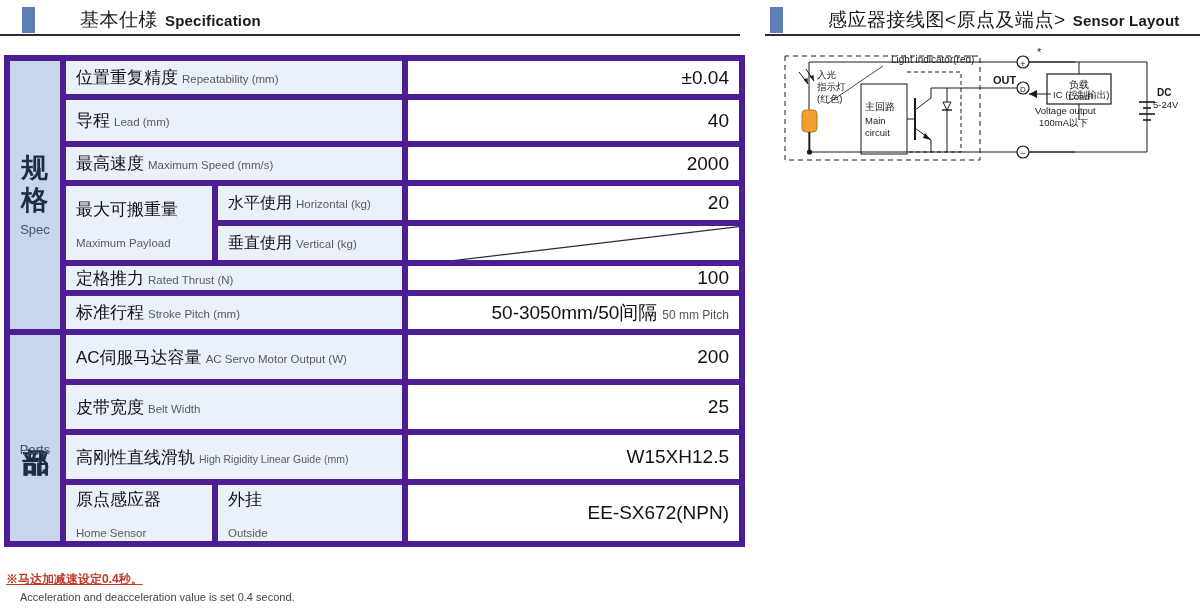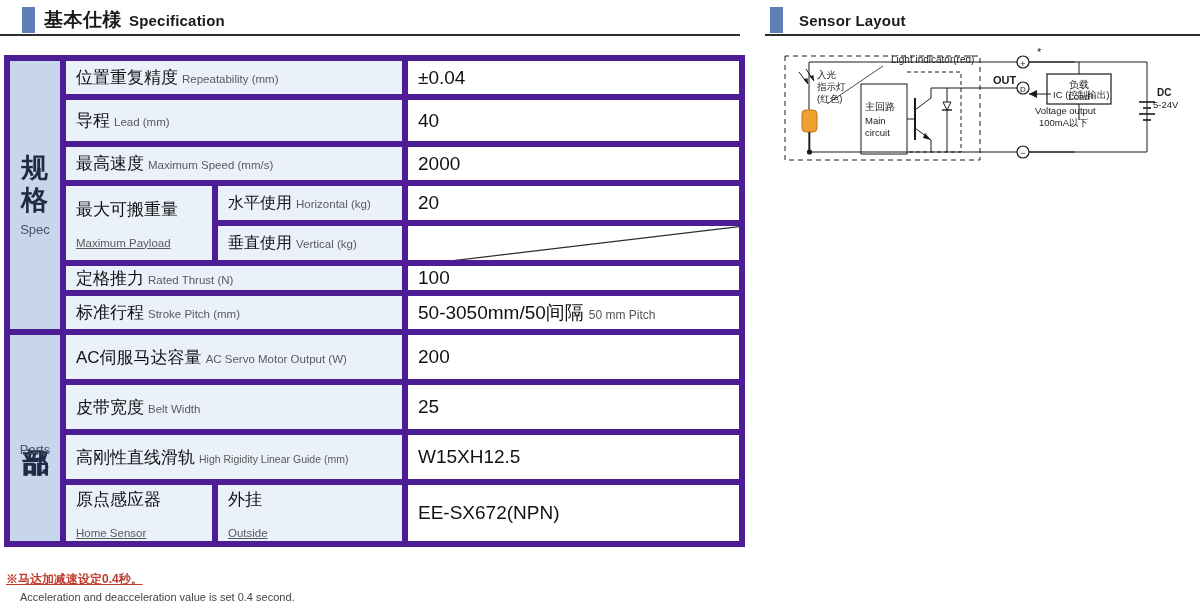--- a/index.html
+++ b/index.html
@@ -24,23 +24,24 @@
     height: 28px;
   }
   .sec-bar {
     width: 13px;
     height: 26px;
     background: #5e7fb5;
     margin-right: 9px;
   }
   .sec-title-cn {
     font-size: 19px;
-    font-weight: bold;
+    font-weight: normal;
     color: #1a1a1a;
     letter-spacing: 0.5px;
+    margin-left: 36px;
   }
   .sec-title-en {
     font-size: 15px;
     font-weight: bold;
     color: #1a1a1a;
     margin-left: 7px;
     letter-spacing: 0.2px;
   }
   #spec-header { left: 22px; top: 6px; }
   #sensor-header { left: 770px; top: 6px; }
@@ -96,23 +97,23 @@
     white-space: nowrap;
   }
   .lbl-en {
     font-size: 11.5px;
     color: #5a5a5a;
     margin-left: 4px;
     white-space: nowrap;
   }
   .lbl-sub-cn { font-size: 16px; color:#111; }
   .lbl-stack .lbl-cn { display:block; }
-  .lbl-stack .lbl-en { display:block; margin-left:0; margin-top:16px;text-decoration:underline; }
+  .lbl-stack .lbl-en { display:block; margin-left:0; margin-top:16px; }
   .val {
-    text-align: left;
+    text-align: right;
     font-size: 19px;
     color: #111111;
     white-space: nowrap;
   }
   .val-small {
     font-size: 12px;
     color: #555;
   }
   .blank-cell {
     position: relative;
@@ -163,20 +164,21 @@
 
   <div class="sec-header" id="spec-header">
     <div class="sec-bar"></div>
     <span class="sec-title-cn">基本仕様</span>
     <span class="sec-title-en">Specification</span>
   </div>
   <div class="hdr-rule" id="spec-rule"></div>
 
   <div class="sec-header" id="sensor-header">
     <div class="sec-bar"></div>
+    <span class="sec-title-cn">感应器接线图&lt;原点及端点&gt;</span>
     <span class="sec-title-en">Sensor Layout</span>
   </div>
   <div class="hdr-rule" id="sensor-rule"></div>
 
   <table id="spec-table">
     <colgroup>
       <col style="width:56px">
       <col style="width:152px">
       <col style="width:190px">
       <col style="width:337px">

